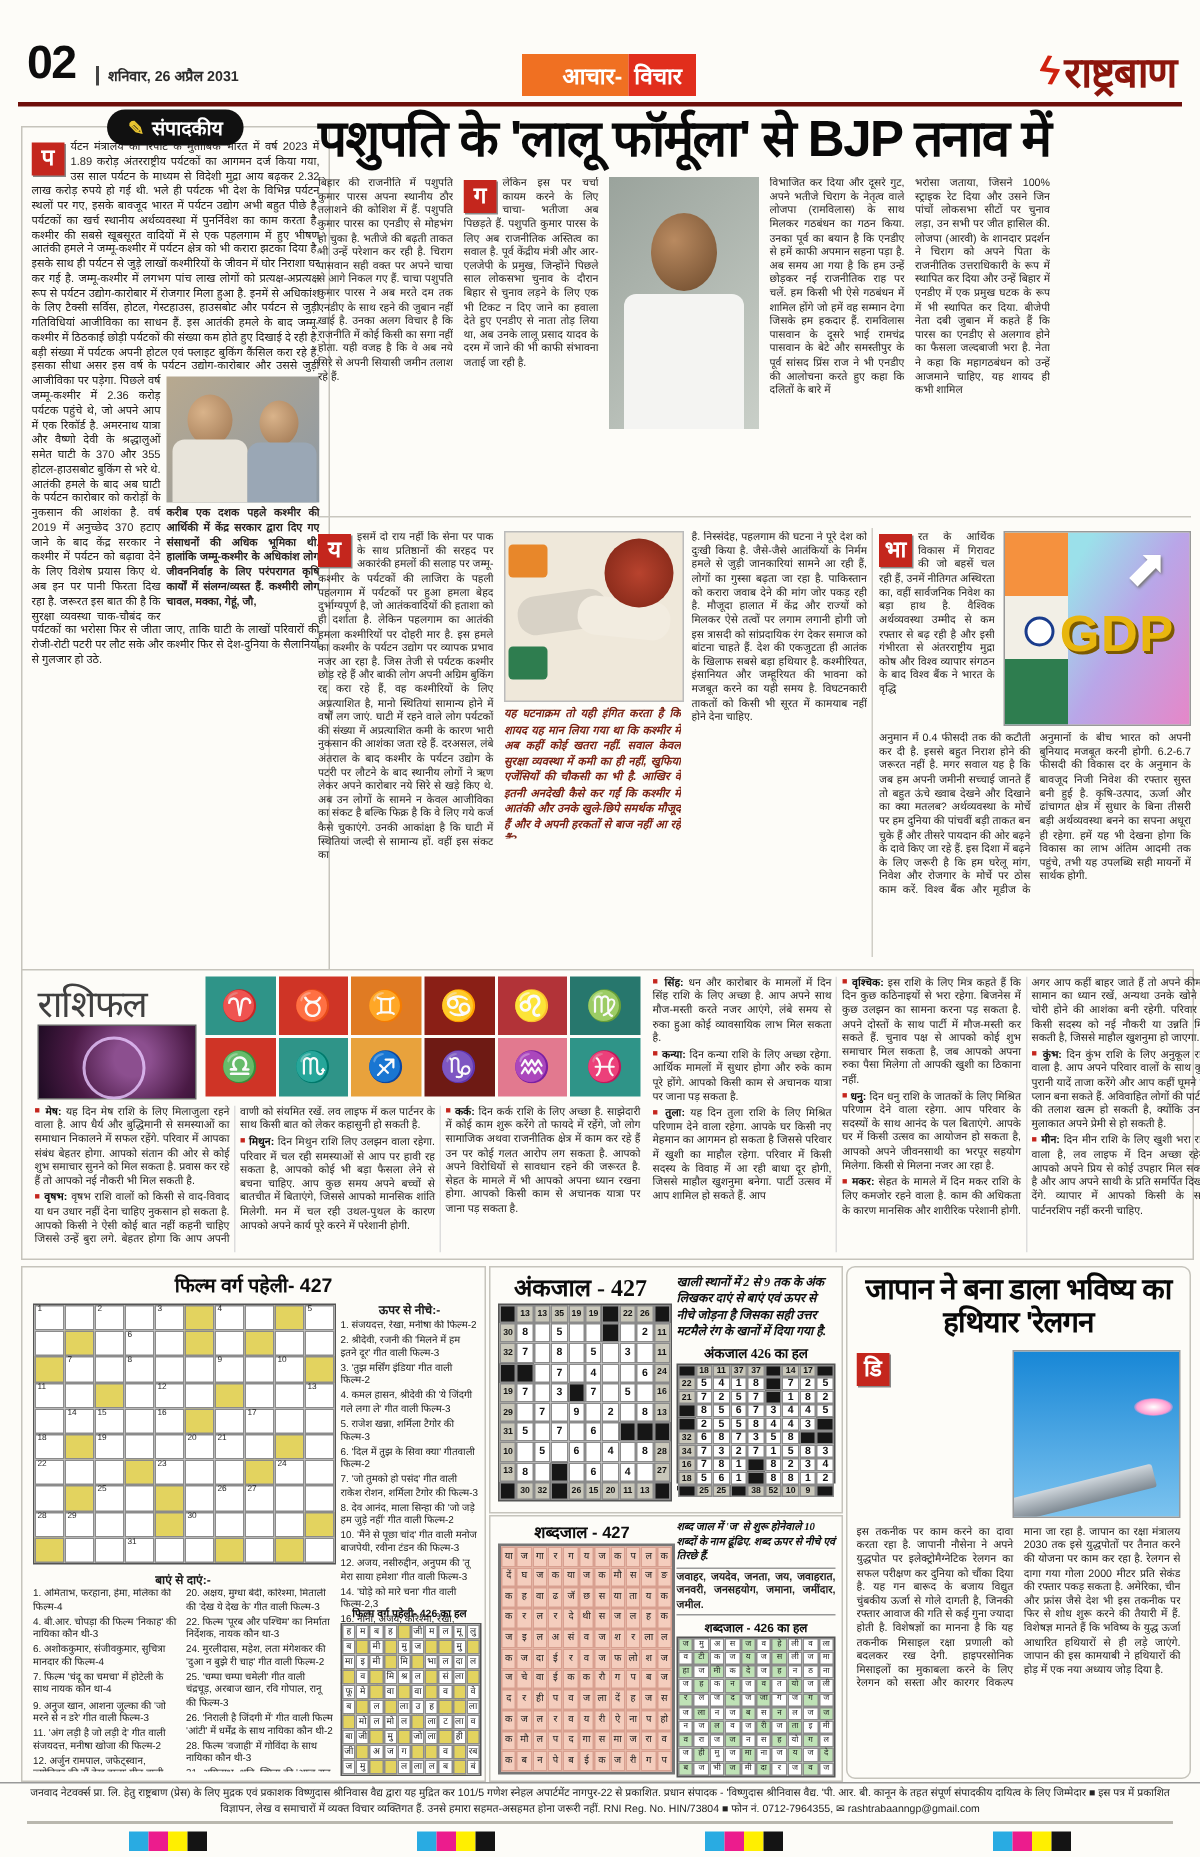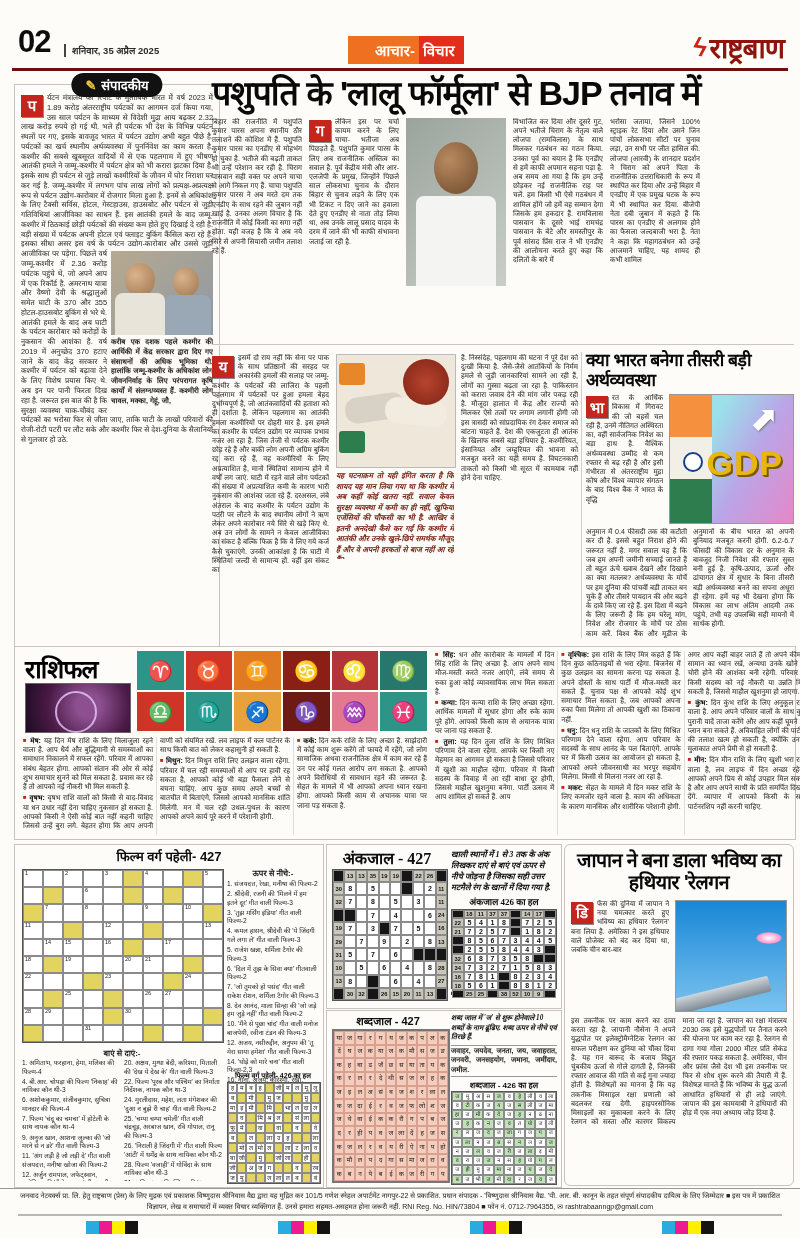--- a/index.html
+++ b/index.html
@@ -36,21 +36,21 @@
             border-radius:12px;padding:3px 14px;font-size:13px;font-weight:800;white-space:nowrap;
             display:flex;align-items:center;gap:5px;}
   .ed-badge .pencil{color:#e9c531;font-size:13px;}
   .photo{position:relative;background:linear-gradient(135deg,#b8a98f,#8d99a4);overflow:hidden;}
   .photo .head{position:absolute;border-radius:50%;background:radial-gradient(circle at 35% 35%,#d9b38a,#9c7450);}
   .photo .body-shape{position:absolute;border-radius:8px 8px 0 0;}
   .caption{font-size:7.2px;font-weight:bold;line-height:1.35;color:#2b2423;text-align:justify;}
   .caption-red{font-size:7.5px;font-weight:bold;font-style:italic;line-height:1.4;color:#7c2415;text-align:justify;}
 
   
-  .rash-title{font-size:25px;font-weight:700;color:#000000;letter-spacing:-1px;}
+  .rash-title{font-size:25px;font-weight:400;color:#404040;letter-spacing:-1px;}
   .zodiac-img{background:radial-gradient(circle at 60% 45%,#8c4f8f 0 18%,#4a1a45 60%,#1d0b22 100%);
               border:1px solid #666;}
   .zodiac-img .ring{position:absolute;left:28%;top:15%;width:38px;height:38px;border:2px solid #e8c8ff;border-radius:50%;opacity:.8;}
   .tiles{display:grid;grid-template-columns:repeat(6,1fr);grid-template-rows:repeat(2,1fr);gap:2px;}
   .tile{display:flex;align-items:center;justify-content:center;color:#fff;font-size:20px;}
   .h-entry{margin-bottom:2px;}
   .h-sign{font-weight:800;color:#111;}
   .h-sq{color:#c4261d;font-size:6px;vertical-align:1px;}
   .hcols3{column-count:3;column-gap:7px;column-rule:1px solid #ddd;}
 
@@ -91,21 +91,21 @@
   .cmyk-sq{width:13px;height:13px;}
 
   .vrule{position:absolute;width:1px;background:#d0cec6;}
 </style>
 </head>
 <body>
 
 <div id="page">
 
   <div class="abs pagenum" style="left:18px;top:24px;">02</div>
-  <div class="abs hdr-date" style="left:64px;top:44px;">शनिवार, 35 अप्रैल 2025</div>
+  <div class="abs hdr-date" style="left:64px;top:44px;">शनिवार, 26 अप्रैल 2031</div>
   <div class="abs section-badge" style="left:348px;top:36px;">
     <span class="b1">आचार-</span>
       <span class="b2">विचार</span>
   </div>
   <div class="abs masthead" style="right:16px;top:28px;">
     <span class="flame">ϟ</span>
     <span class="mname">राष्ट्रबाण</span>
   </div>
   <div class="abs hdr-rule" style="left:12px;right:12px;top:68px;"></div>
 
@@ -167,21 +167,20 @@
         </div>
         <div class="caption-red clip" style="height:88px;margin-top:3px;">यह घटनाक्रम तो यही इंगित करता है कि शायद यह मान लिया गया था कि कश्मीर में अब कहीं कोई खतरा नहीं. सवाल केवल सुरक्षा व्यवस्था में कमी का ही नहीं, खुफिया एजेंसियों की चौकसी का भी है. आखिर वे इतनी अनदेखी कैसे कर गईं कि कश्मीर में आतंकी और उनके खुले-छिपे समर्थक मौजूद हैं और वे अपनी हरकतों से बाज नहीं आ रहे हैं?</div>
       </div>
       <div class="t2 clip" style="width:118px;">है. निस्संदेह, पहलगाम की घटना ने पूरे देश को दुःखी किया है. जैसे-जैसे आतंकियों के निर्मम हमले से जुड़ी जानकारियां सामने आ रही हैं, लोगों का गुस्सा बढ़ता जा रहा है. पाकिस्तान को करारा जवाब देने की मांग जोर पकड़ रही है. मौजूदा हालात में केंद्र और राज्यों को मिलकर ऐसे तत्वों पर लगाम लगानी होगी जो इस त्रासदी को सांप्रदायिक रंग देकर समाज को बांटना चाहते हैं. देश की एकजुटता ही आतंक के खिलाफ सबसे बड़ा हथियार है. कश्मीरियत, इंसानियत और जम्हूरियत की भावना को मजबूत करने का यही समय है. विघटनकारी ताकतों को किसी भी सूरत में कामयाब नहीं होने देना चाहिए.</div>
     </div>
   </div>
 
   <div class="vrule" style="left:581px;top:352px;height:286px;"></div>
 
   <div class="abs" style="left:586px;top:350px;width:208px;height:290px;">
-    <div class="headline-m" style="font-size:17.5px;">क्या भारत बनेगा तीसरी बड़ी अर्थव्यवस्था</div>
     <div style="display:flex;gap:6px;margin-top:4px;">
       <div class="t2 clip" style="width:78px;height:128px;">
         <span class="dc">भा</span>
         <span>रत के आर्थिक विकास में गिरावट की जो बहसें चल रही हैं, उनमें नीतिगत अस्थिरता का, वहीं सार्वजनिक निवेश का बड़ा हाथ है. वैश्विक अर्थव्यवस्था उम्मीद से कम रफ्तार से बढ़ रही है और इसी गंभीरता से अंतरराष्ट्रीय मुद्रा कोष और विश्व व्यापार संगठन के बाद विश्व बैंक ने भारत के वृद्धि</span>
       </div>
       <div class="gdp-img" style="width:124px;height:128px;">
         <div class="gdp-flag">
             <span class="chakra"></span>
           </div>
         <div class="gdp-arrow">⬈</div>
@@ -884,21 +883,21 @@
         </div>
         <div class="cell gry">
           <span class="val" style="font-size: 5.8px;">11</span>
         </div>
         <div class="cell gry">
           <span class="val" style="font-size: 5.8px;">13</span>
         </div>
         <div class="cell blk"></div>
       </div>
     <div class="abs" style="left:124px;top:4px;width:106px;">
-      <div class="instr">खाली स्थानों में 1 से 3 तक के अंक लिखकर दाएं से बाएं एवं ऊपर से नीचे जोड़ना है जिसका सही उत्तर मटमैले रंग के खानों में दिया गया है.</div>
+      <div class="instr">खाली स्थानों में 2 से 9 तक के अंक लिखकर दाएं से बाएं एवं ऊपर से नीचे जोड़ना है जिसका सही उत्तर मटमैले रंग के खानों में दिया गया है.</div>
       <div class="pz-title" style="font-size:9px;font-family:'Liberation Serif',serif;margin-top:2px;">अंकजाल 426 का हल</div>
       <div class="grid" style="width:104px;height:78px;grid-template-columns:repeat(9,1fr);margin-top:1px;" id="ank-sol-grid">
           <div class="cell blk"></div>
           <div class="cell gry">
             <span class="val" style="font-size: 5.8px;">18</span>
           </div>
           <div class="cell gry">
             <span class="val" style="font-size: 5.8px;">11</span>
           </div>
           <div class="cell gry">
@@ -1813,21 +1812,20 @@
           </div>
         </div>
     </div>
   </div>
 
   <div class="abs box" style="left:564px;top:844px;width:230px;height:342px;border-radius:6px;padding:4px 6px;box-sizing:border-box;">
     <div class="headline-m" style="text-align:center;">जापान ने बना डाला भविष्य का हथियार 'रेलगन</div>
     <div style="display:flex;gap:6px;margin-top:6px;">
       <div class="t2 clip" style="width:100px;height:110px;">
         <span class="dc">डि</span>
-        <span>फेंस की दुनिया में जापान ने नया चमत्कार करते हुए भविष्य का हथियार 'रेलगन' बना लिया है. अमेरिका ने इस हथियार वाले प्रोजेक्ट को बंद कर दिया था, जबकि चीन बार-बार</span>
       </div>
       <div class="rail-img" style="width:112px;height:110px;">
         <div class="rail-gun"></div>
         <div class="rail-flash"></div>
       </div>
     </div>
     <div class="t2 clip" style="height:188px;margin-top:5px;column-count:2;column-gap:7px;">इस तकनीक पर काम करने का दावा करता रहा है. जापानी नौसेना ने अपने युद्धपोत पर इलेक्ट्रोमैग्नेटिक रेलगन का सफल परीक्षण कर दुनिया को चौंका दिया है. यह गन बारूद के बजाय विद्युत चुंबकीय ऊर्जा से गोले दागती है, जिनकी रफ्तार आवाज की गति से कई गुना ज्यादा होती है. विशेषज्ञों का मानना है कि यह तकनीक मिसाइल रक्षा प्रणाली को बदलकर रख देगी. हाइपरसोनिक मिसाइलों का मुकाबला करने के लिए रेलगन को सस्ता और कारगर विकल्प माना जा रहा है. जापान का रक्षा मंत्रालय 2030 तक इसे युद्धपोतों पर तैनात करने की योजना पर काम कर रहा है. रेलगन से दागा गया गोला 2000 मीटर प्रति सेकंड की रफ्तार पकड़ सकता है. अमेरिका, चीन और फ्रांस जैसे देश भी इस तकनीक पर फिर से शोध शुरू करने की तैयारी में हैं. विशेषज्ञ मानते हैं कि भविष्य के युद्ध ऊर्जा आधारित हथियारों से ही लड़े जाएंगे. जापान की इस कामयाबी ने हथियारों की होड़ में एक नया अध्याय जोड़ दिया है.</div>
   </div>
 
   <div class="abs" style="left:0;top:1188px;width:800px;border-top:1px solid #999;padding-top:2px;">

